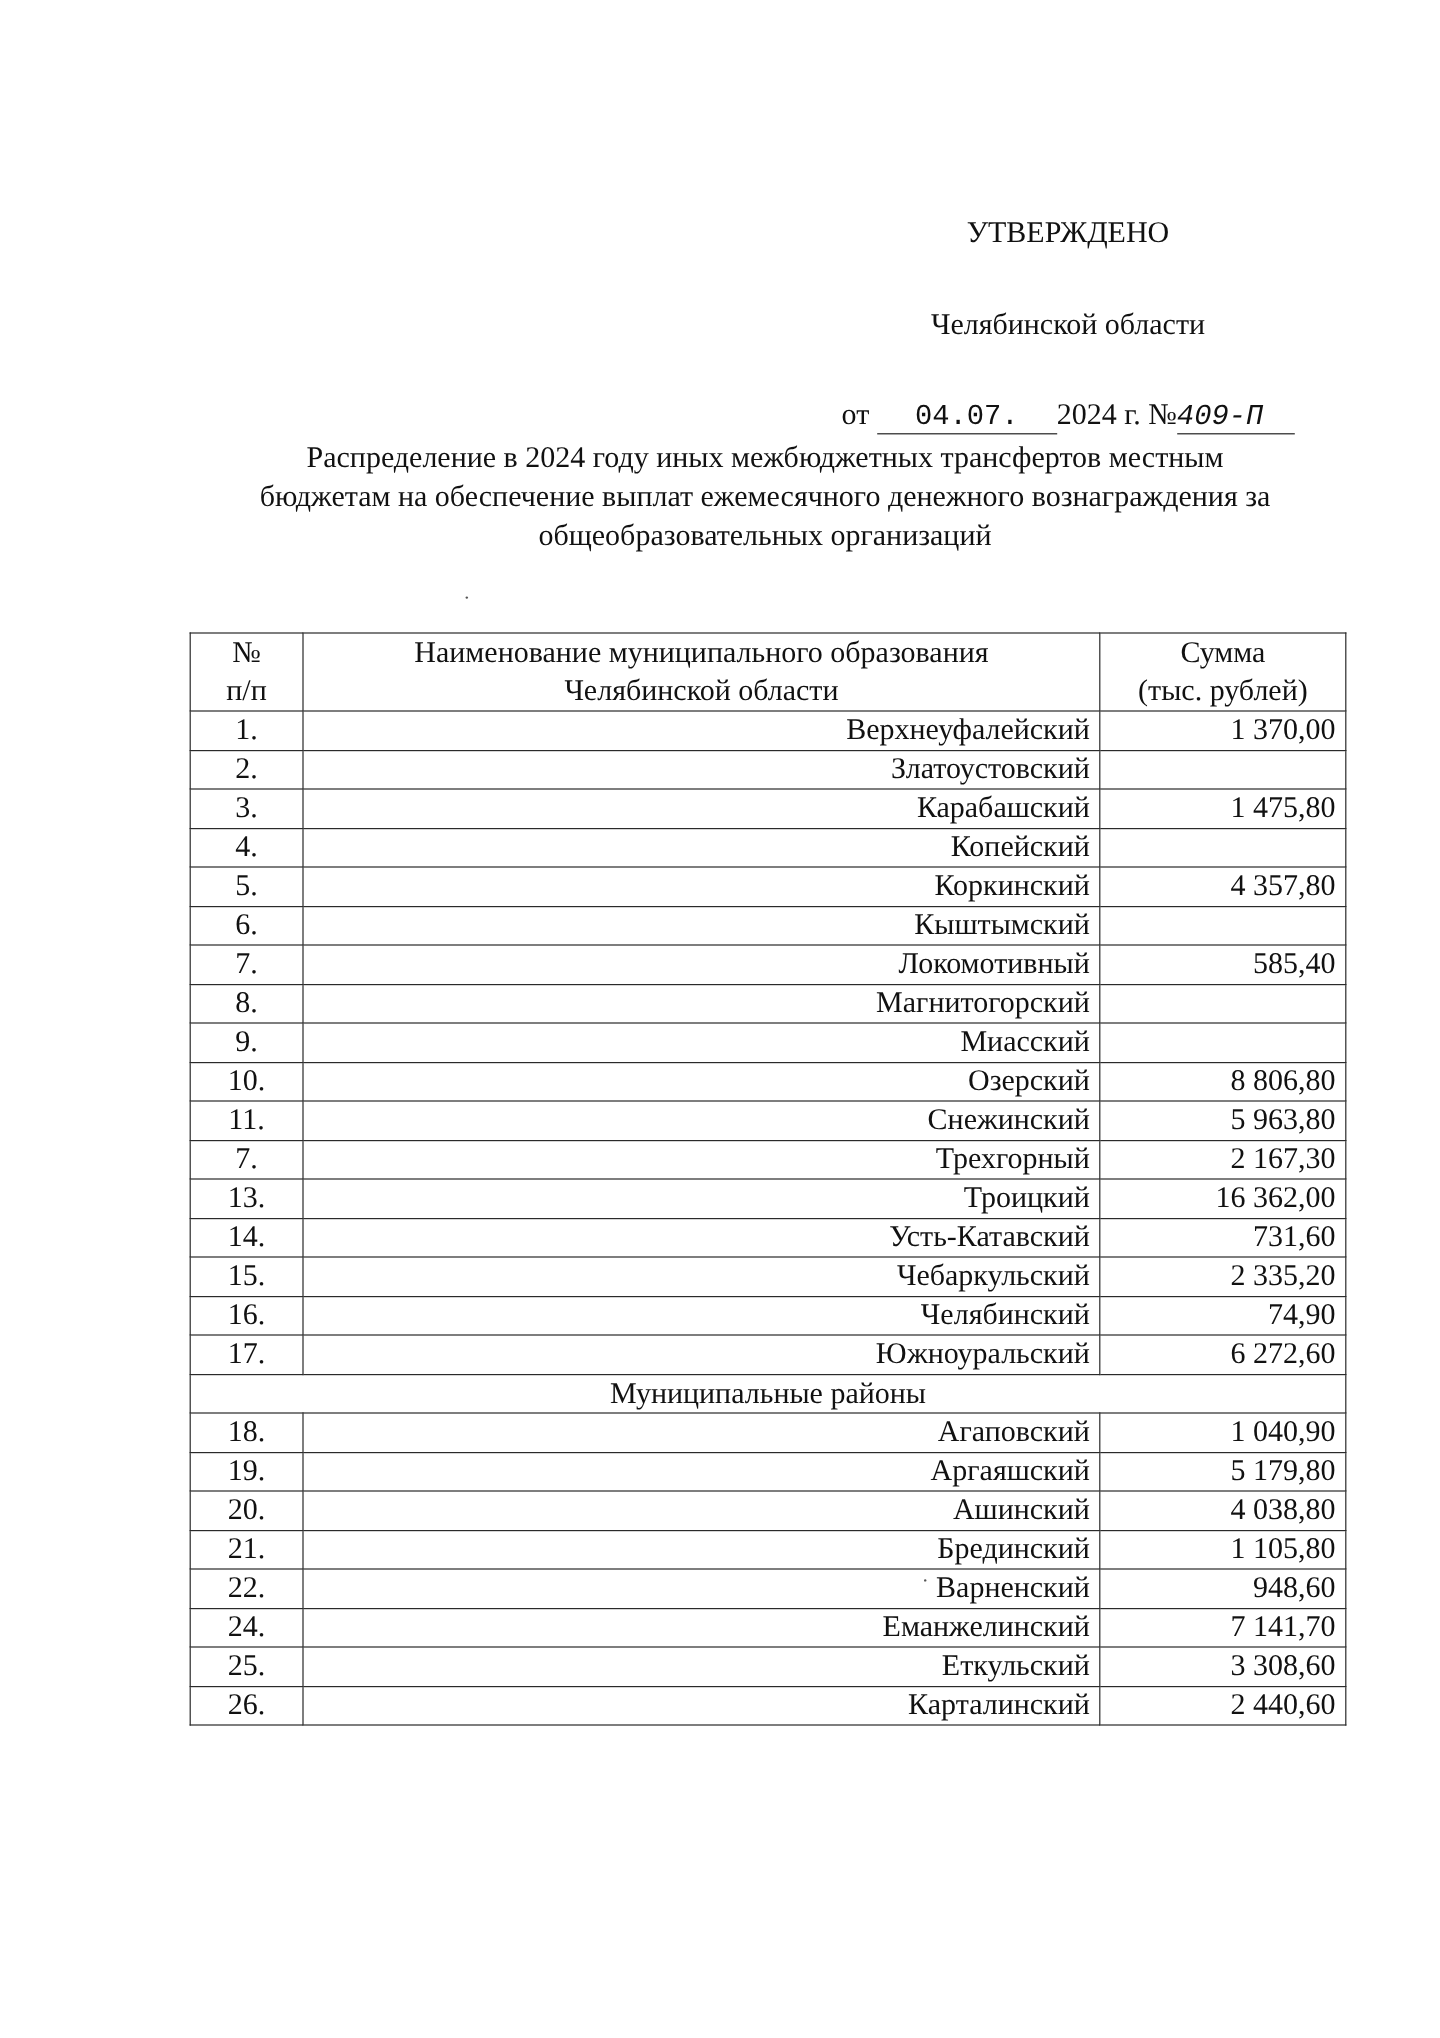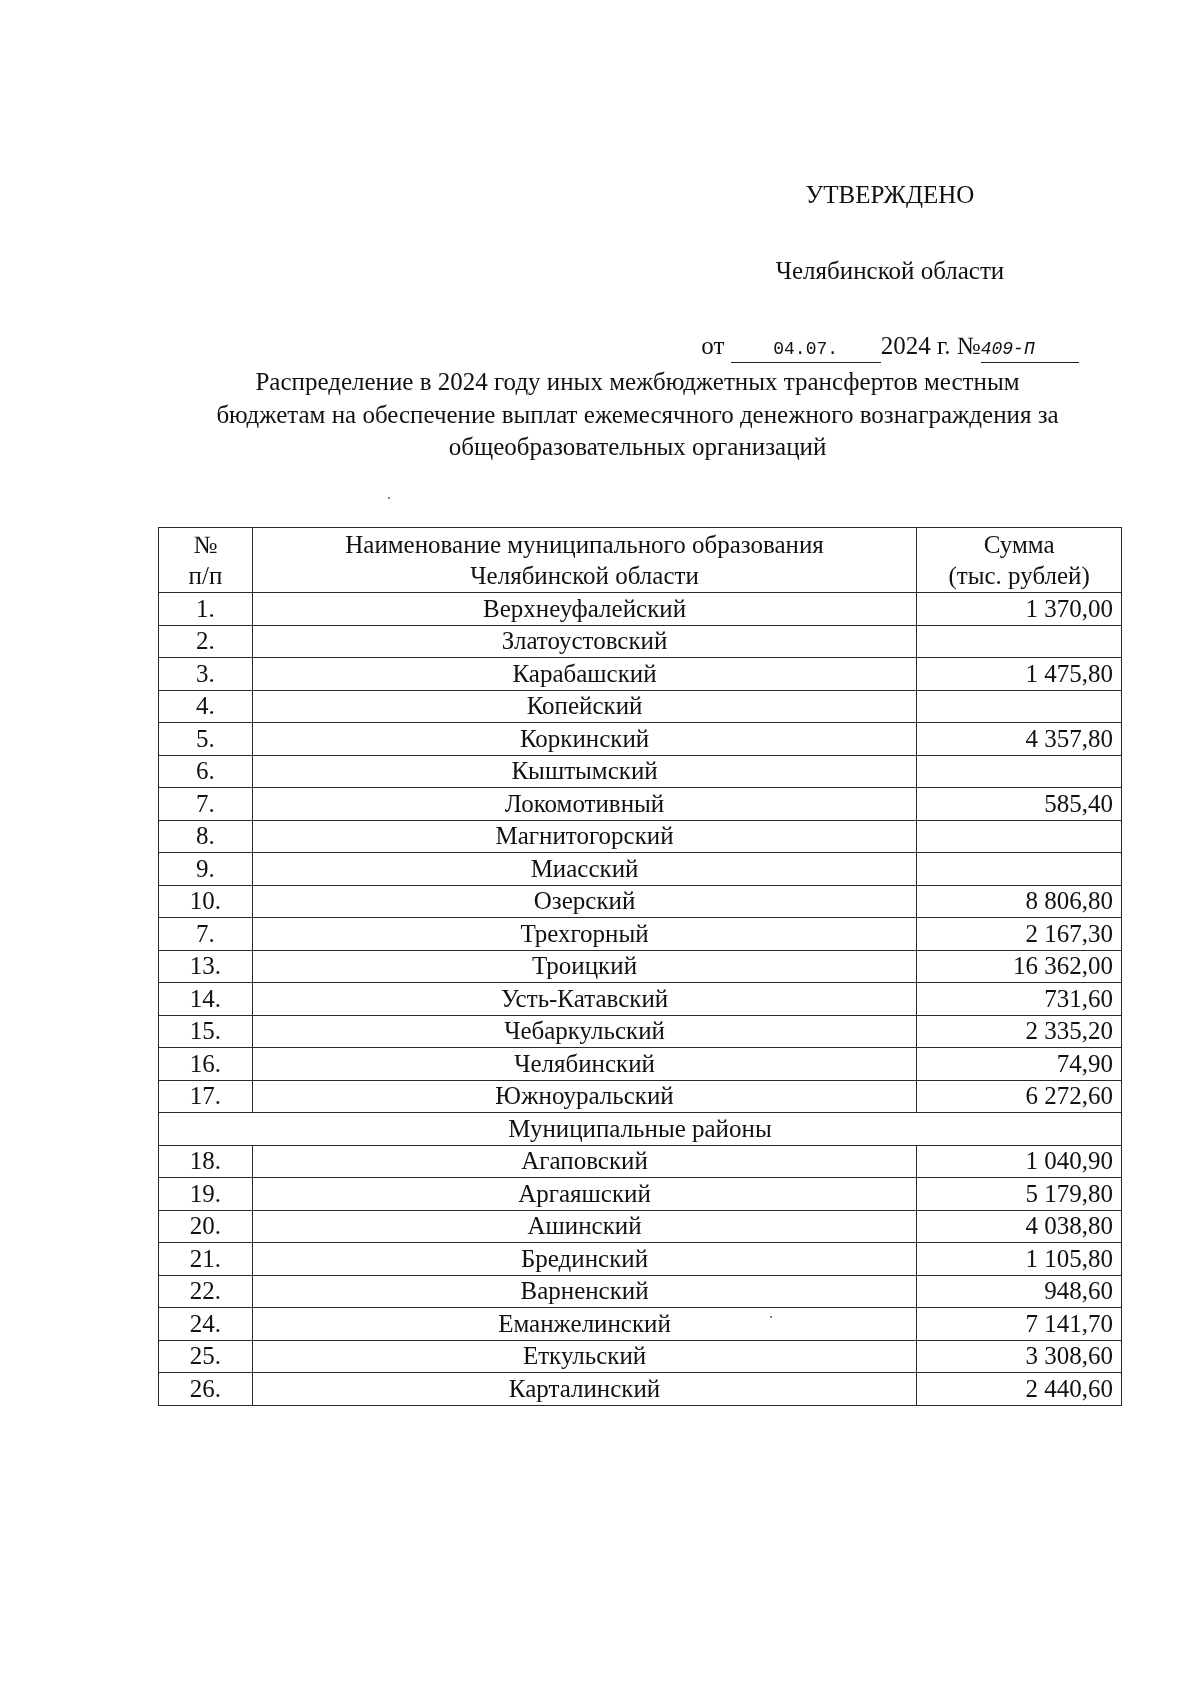--- a/index.html
+++ b/index.html
@@ -5,21 +5,21 @@
   html, body { margin: 0; padding: 0; background: #ffffff; }
   body {
     width: 1200px; height: 1698px; position: relative; overflow: hidden;
     font-family: "Liberation Serif", "DejaVu Serif", serif; color: #111;
   }
   .approval {
     position: absolute; left: 690px; top: 136px; width: 400px;
     text-align: center; font-size: 25px; line-height: 32.5px;
   }
   .approval .line { white-space: nowrap; margin-top: 43px; }
-  .approval .mono { font-family: "Liberation Mono", "DejaVu Sans Mono", monospace; font-size: 18px; }
+  .approval .mono { font-family: "Liberation Mono", "DejaVu Sans Mono", monospace; font-size: 24px; }
   .uline { display: inline-block; border-bottom: 1.5px solid #222; line-height: 26px; text-align: center; }
   .uline.date { width: 150px; }
   .uline.num { width: 96px; text-align: left; padding-right: 2px; font-style: italic; }
   .title {
     position: absolute; left: 150px; top: 366px; width: 975px;
     text-align: center; font-size: 25px; line-height: 32.5px;
   }
   .speck { position: absolute; width: 2px; height: 2px; background: #555; border-radius: 1px; }
   table.dist {
     position: absolute; left: 158px; top: 527px; width: 964px;
@@ -28,21 +28,21 @@
   table.dist td {
     border: 1.5px solid #2a2a2a; padding: 0 8px; height: 31.5px; line-height: 30px;
   }
   table.dist tr.head td { height: 64px; line-height: 31px; text-align: center; vertical-align: middle; }
   table.dist tr.section td { text-align: center; line-height: 31px; }
   table.dist tr.section.two td { height: 64px; }
   col.c-num { width: 94px; }
   col.c-name { width: 665px; }
   col.c-sum { width: 205px; }
   td.num { text-align: center; }
-  td.name { text-align: center; padding-left: 10px; }
+  td.name { text-align: right; padding-left: 10px; }
   td.sum { text-align: right; padding-right: 10px; }
 </style>
 </head>
 <body>
 
 <div class="approval">
   <div class="line">УТВЕРЖДЕНО</div>
   <div class="line">Челябинской области</div>
   <div class="line">
     <span>от</span>
@@ -124,20 +124,25 @@
         <td class="num">9.</td>
         <td class="name">Миасский</td>
         <td class="sum"></td>
       </tr>
       <tr>
         <td class="num">10.</td>
         <td class="name">Озерский</td>
         <td class="sum">8 806,80</td>
       </tr>
       <tr>
+        <td class="num">11.</td>
+        <td class="name">Снежинский</td>
+        <td class="sum">5 963,80</td>
+      </tr>
+      <tr>
         <td class="num">7.</td>
         <td class="name">Трехгорный</td>
         <td class="sum">2 167,30</td>
       </tr>
       <tr>
         <td class="num">13.</td>
         <td class="name">Троицкий</td>
         <td class="sum">16 362,00</td>
       </tr>
       <tr>

